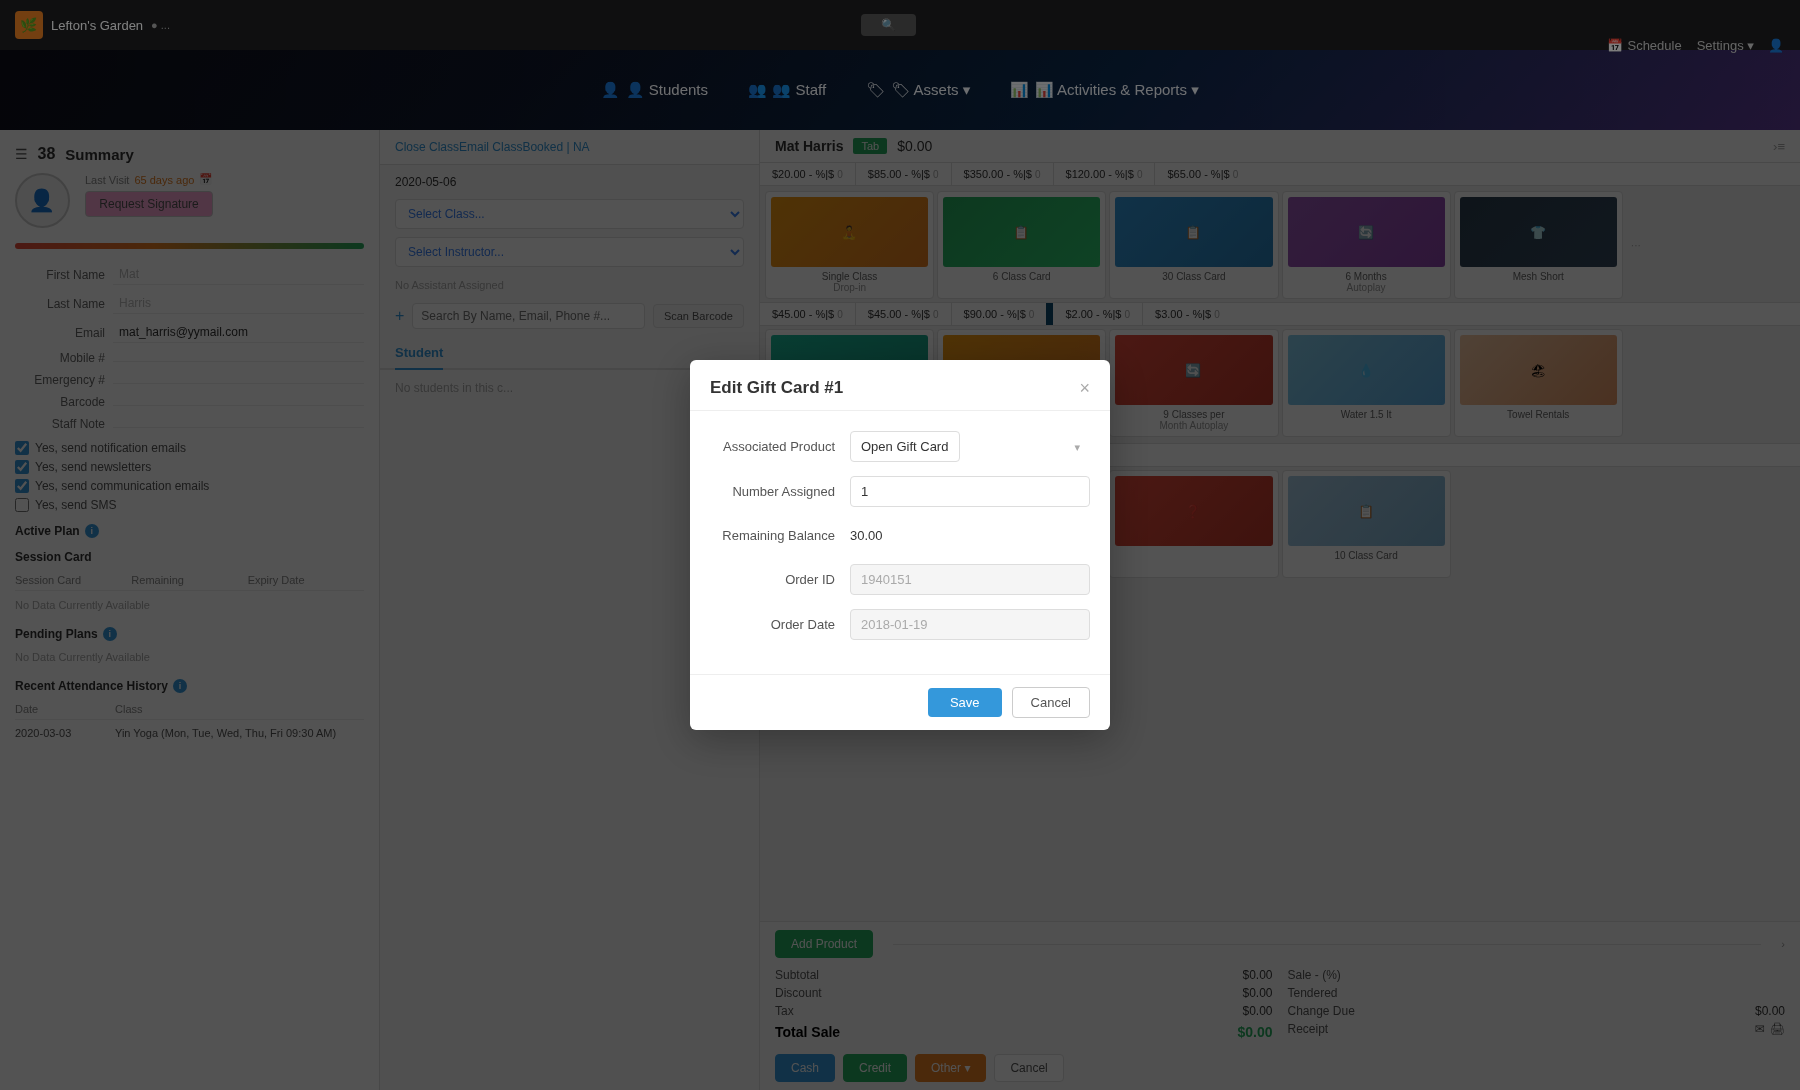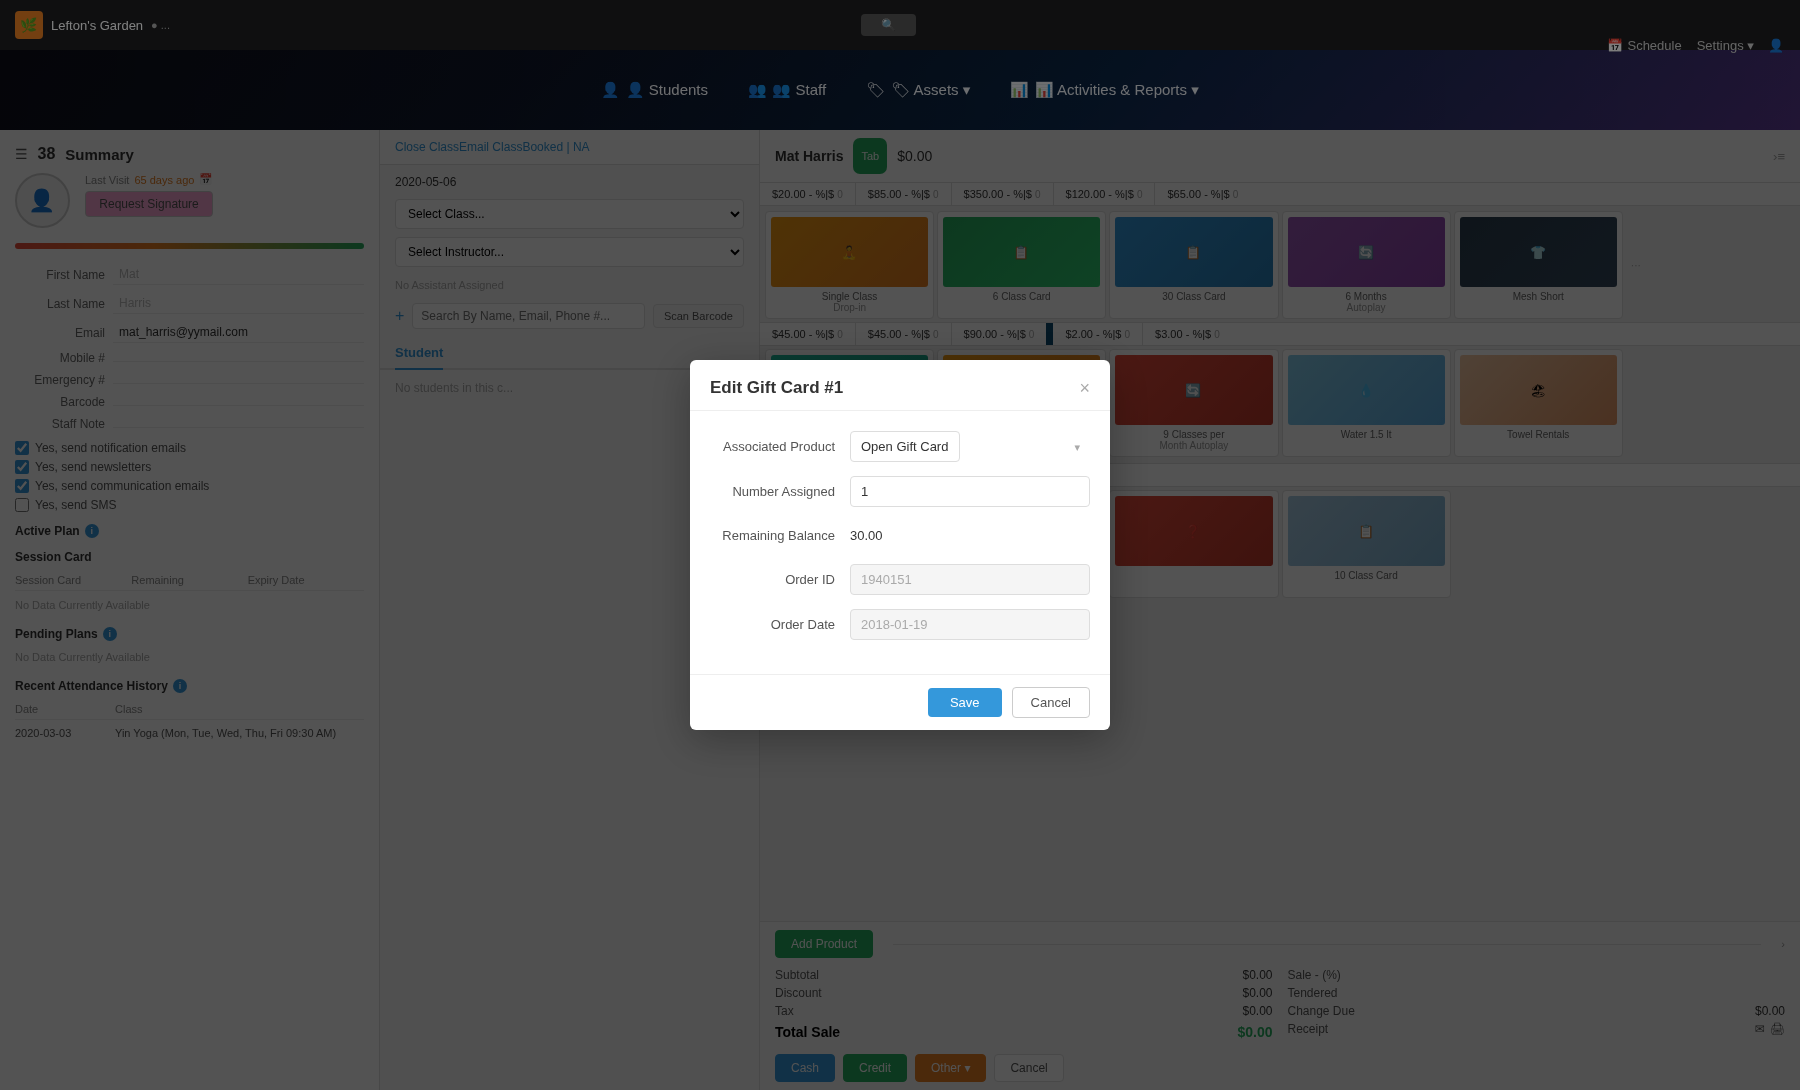--- a/index.html
+++ b/index.html
@@ -174,21 +174,21 @@
       font-size: 12px; color: #555;
     }
     .mid-top-bar span { cursor: pointer; color: #3498db; }
     .mid-date {
       padding: 10px 15px; font-size: 12px; color: #333;
     }
     .mid-select {
       width: calc(100% - 30px); margin: 0 15px 8px 15px;
       padding: 6px 8px;
       border: 1px solid #ddd; border-radius: 4px;
-      background: #fff; font-size: 12px; color: #000000;
+      background: #fff; font-size: 12px; color: #3b82f6;
     }
     .mid-label { font-size: 11px; color: #aaa; padding: 4px 15px; }
     .mid-search {
       display: flex; align-items: center; gap: 8px; padding: 8px 15px;
     }
     .mid-search input {
       flex: 1; padding: 5px 8px; border: 1px solid #ddd;
       border-radius: 4px; font-size: 12px;
     }
     .scan-btn {
@@ -214,22 +214,22 @@
       flex-direction: column;
     }
     .pos-header {
       background: #fff;
       padding: 8px 15px;
       display: flex; align-items: center; gap: 10px;
       border-bottom: 1px solid #ddd;
     }
     .pos-name { font-size: 14px; font-weight: 600; color: #333; }
     .pos-tab-badge {
-      background: #27ae60; color: white; padding: 12px 8px;
-      border-radius: 7px; font-size: 11px;
+      background: #27ae60; color: white; padding: 2px 8px;
+      border-radius: 2px; font-size: 11px;
     }
     .pos-amount { font-size: 14px; color: #333; }
     .pos-item {
       background: #fff;
       border: 1px solid #ddd;
       border-radius: 4px;
       padding: 5px;
       cursor: pointer;
       text-align: center;
     }

